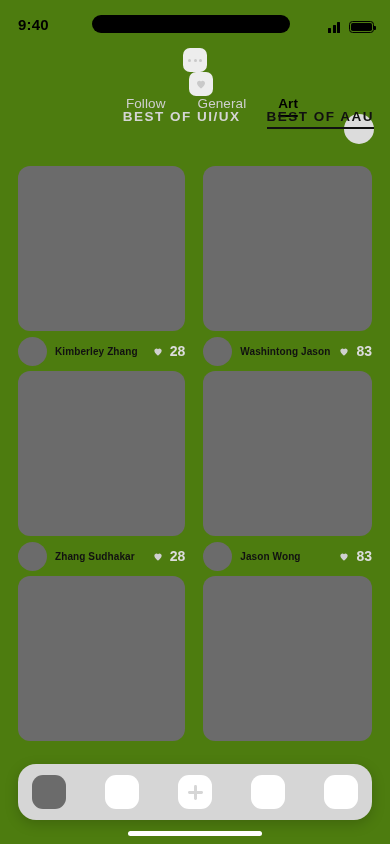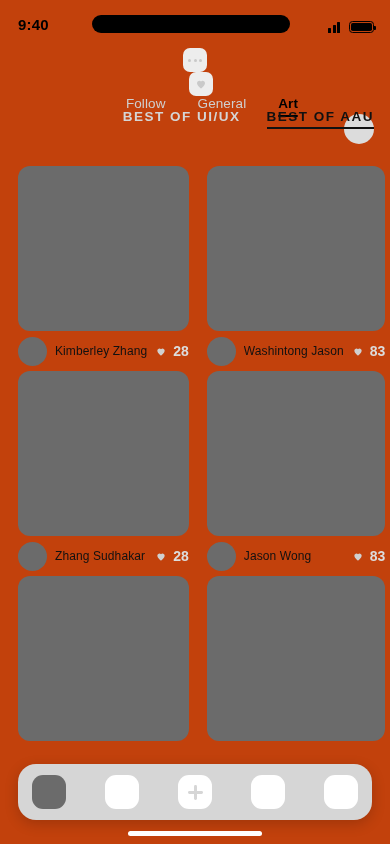--- a/index.html
+++ b/index.html
@@ -2,21 +2,21 @@
 <html><head>
 <meta charset="utf-8">
 <style>
   * { margin:0; padding:0; box-sizing:border-box; }
   html, body {
     width:390px; height:844px;
     background:#ffffff;
     font-family:"Liberation Sans", sans-serif;
     overflow:hidden;
   }
-  .phone { position:relative; width:390px; height:844px; background:#c2410c; overflow:hidden; }
+  .phone { position:relative; width:390px; height:844px; background:#4d7c0f; overflow:hidden; }
 
   
   .statusbar {
     position:relative; height:48px; width:100%;
     display:flex; align-items:center;
   }
   .status-time {
     position:absolute; left:18px; top:16px;
     font-size:15px; font-weight:600; color:#000; letter-spacing:.2px;
   }
@@ -96,21 +96,21 @@
   }
   .card { display:flex; flex-direction:column; }
   .card-thumb {
     width:100%; height:165px; border-radius:12px; background:#6b6b6b;
   }
   .card-meta {
     display:flex; align-items:center; height:40px; gap:8px;
   }
   .card-avatar { width:29px; height:29px; border-radius:50%; background:#6b6b6b; flex:0 0 auto; }
   .card-name {
-    font-size:12px; font-weight:400; color:#111; letter-spacing:.1px;
+    font-size:10px; font-weight:700; color:#111; letter-spacing:.1px;
     white-space:nowrap; overflow:hidden; text-overflow:ellipsis;
   }
   .card-likes { margin-left:auto; display:flex; align-items:center; gap:6px; flex:0 0 auto; }
   .like-heart { width:12px; height:11px; display:block; }
   .like-count { font-size:14px; color:#dcdcdc; font-weight:600; }
 
   
   .tabbar-wrap {
     position:absolute; left:18px; right:18px; bottom:24px;
     height:56px;

